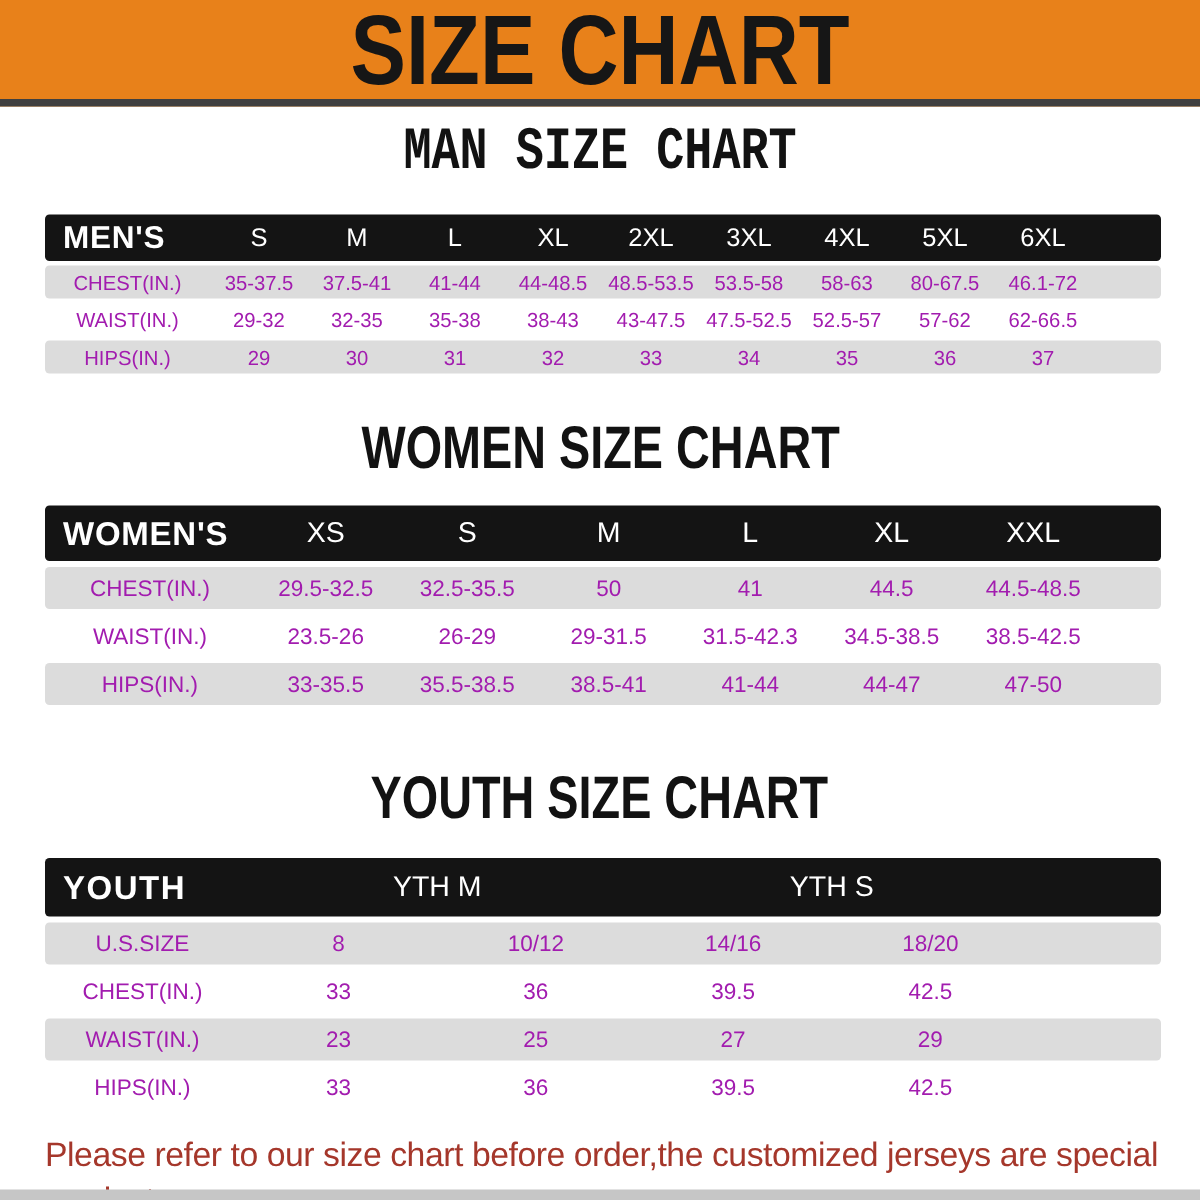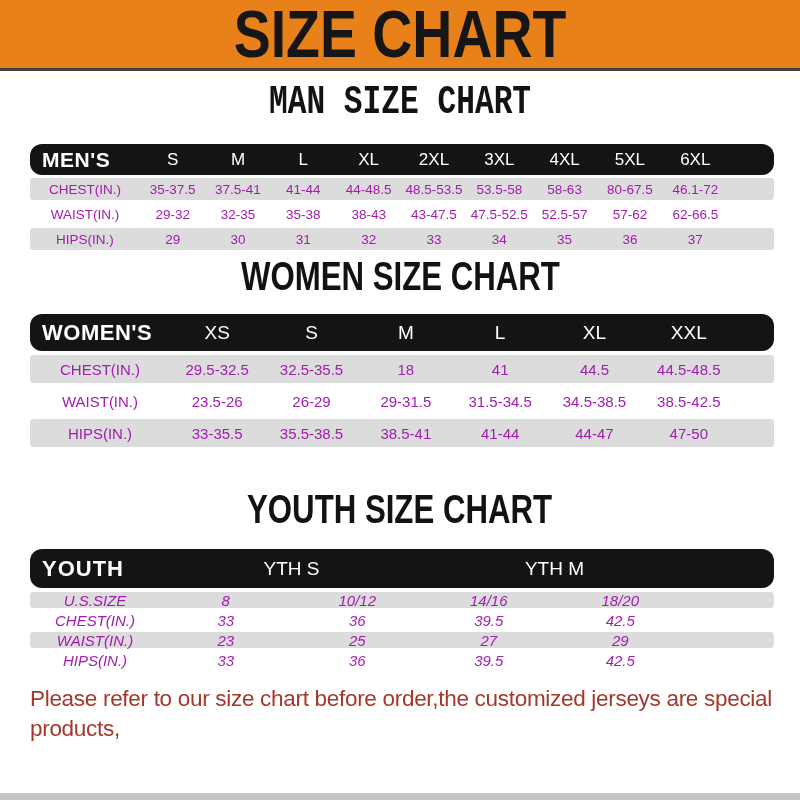--- a/index.html
+++ b/index.html
@@ -9,45 +9,45 @@
     position: relative; overflow: hidden;
     background: #ffffff;
     font-family: "Liberation Sans", sans-serif;
   }
 
   
   .banner {
     height: 71px;
     background: var(--banner-bg, #E8811A);
     display: flex; align-items: center; justify-content: center;
-    border-bottom: 3px solid #404040;
+    border-bottom: 5px solid #404040;
   }
   .banner-title {
     display: inline-block;
     font-size: 66px; font-weight: bold; color: #161616;
     transform: scaleX(0.84);
     white-space: nowrap; line-height: 1;
   }
 
   
   .section-heading { text-align: center; line-height: 36px; }
   .section-heading .ht {
     display: inline-block;
     font-size: 40px; font-weight: bold; color: #121212;
     transform: scaleX(0.78);
     white-space: nowrap; line-height: 36px;
   }
   #heading-0 { margin: 14px 0 17px; font-family: Liberation Mono, monospace; }
-  #heading-1 { margin: 8px 0 11px; }
+  #heading-1 { margin: 32px 0 11px; }
   #heading-2 { margin: 44px 0 13px; }
 
   
   .size-table { margin: 0 26px 0 30px; }
   .trow { display: flex; align-items: center; border-radius: 3px; }
-  .thead { background: var(--bar-bg, #141414); color: #fff; border-radius: 12px; }
+  .thead { background: var(--bar-bg, #141414); color: #fff; }
   .tlabel { flex: 0 0 var(--labelw); text-align: center; }
   .thead .tlabel {
     text-align: left; padding-left: 12px;
     font-weight: bold; letter-spacing: 0.5px;
   }
   .tcell { flex: 1 1 0; text-align: center; }
   .tbody-row { color: #a21caf; }
   .shade { background: var(--row-shade, #DCDCDC); }
   .plain { background: #ffffff; }
 
@@ -63,21 +63,21 @@
   #table-1 .trow { padding-right: 38px; }
   #table-1 .thead { height: 37px; font-size: 19px; }
   #table-1 .thead .tlabel { font-size: 22px; }
   #table-1 .tbody-row { height: 28px; margin-top: 4px; font-size: 15px; }
 
   
   #table-2 { --labelw: 130px; }
   #table-2 .trow { padding-right: 88px; }
   #table-2 .thead { height: 39px; font-size: 19px; }
   #table-2 .thead .tlabel { font-size: 22px; letter-spacing: 1px; }
-  #table-2 .tbody-row { height: 16px; margin-top: 4px; font-size: 15px; font-style: italic; }
+  #table-2 .tbody-row { height: 28px; margin-top: 4px; font-size: 15px; }
 
   
   .footer {
     margin: 16px 28px 0 30px;
     color: var(--footer-color, #A5372B);
     font-size: 22.5px; line-height: 1.32;
     letter-spacing: -0.3px;
   }
 
   .bottom-strip {
@@ -156,53 +156,53 @@
       <div class="tcell">S</div>
       <div class="tcell">M</div>
       <div class="tcell">L</div>
       <div class="tcell">XL</div>
       <div class="tcell">XXL</div>
     </div>
     <div class="trow tbody-row shade">
       <div class="tlabel">CHEST(IN.)</div>
       <div class="tcell">29.5-32.5</div>
       <div class="tcell">32.5-35.5</div>
-      <div class="tcell">18</div>
+      <div class="tcell">50</div>
       <div class="tcell">41</div>
       <div class="tcell">44.5</div>
       <div class="tcell">44.5-48.5</div>
     </div>
     <div class="trow tbody-row plain">
       <div class="tlabel">WAIST(IN.)</div>
       <div class="tcell">23.5-26</div>
       <div class="tcell">26-29</div>
       <div class="tcell">29-31.5</div>
-      <div class="tcell">31.5-34.5</div>
+      <div class="tcell">31.5-42.3</div>
       <div class="tcell">34.5-38.5</div>
       <div class="tcell">38.5-42.5</div>
     </div>
     <div class="trow tbody-row shade">
       <div class="tlabel">HIPS(IN.)</div>
       <div class="tcell">33-35.5</div>
       <div class="tcell">35.5-38.5</div>
       <div class="tcell">38.5-41</div>
       <div class="tcell">41-44</div>
       <div class="tcell">44-47</div>
       <div class="tcell">47-50</div>
     </div>
   </div>
 
 <div class="section-heading" id="heading-2">
   <span class="ht">YOUTH SIZE CHART</span>
 </div>
 <div class="size-table" id="table-2">
     <div class="trow thead">
       <div class="tlabel">YOUTH</div>
+      <div class="tcell">YTH M</div>
       <div class="tcell">YTH S</div>
-      <div class="tcell">YTH M</div>
     </div>
     <div class="trow tbody-row shade">
       <div class="tlabel">U.S.SIZE</div>
       <div class="tcell">8</div>
       <div class="tcell">10/12</div>
       <div class="tcell">14/16</div>
       <div class="tcell">18/20</div>
     </div>
     <div class="trow tbody-row plain">
       <div class="tlabel">CHEST(IN.)</div>

